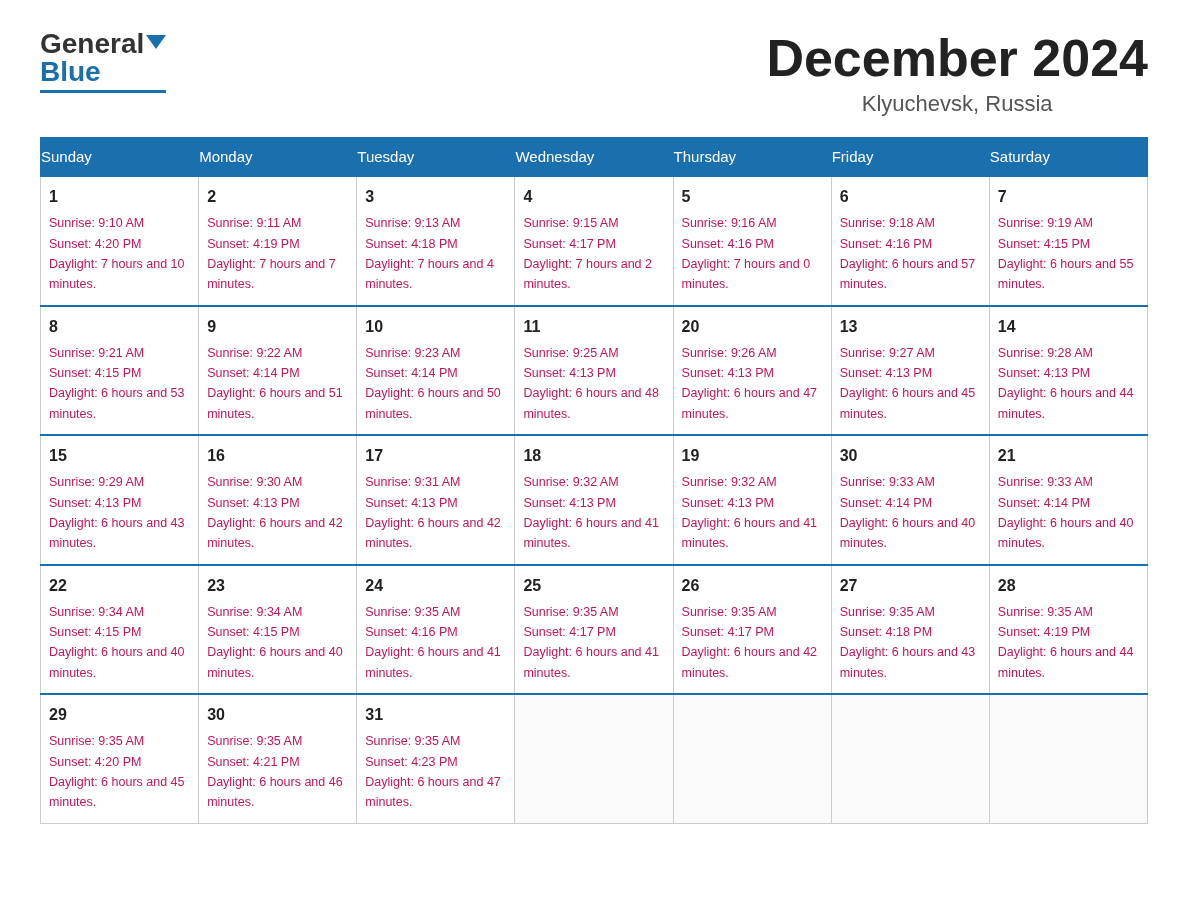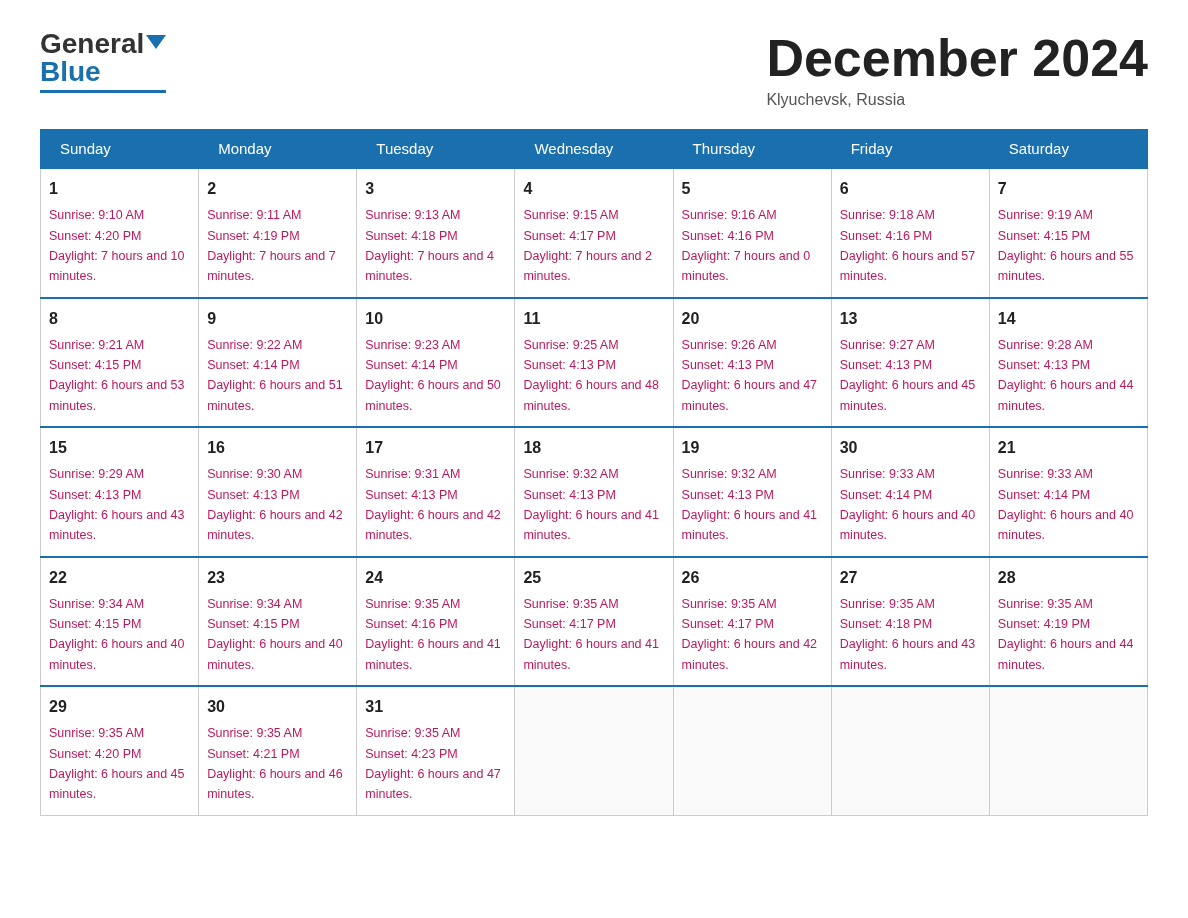--- a/index.html
+++ b/index.html
@@ -42,42 +42,42 @@
       position: relative;
       top: -4px;
     }
     .logo-line {
       width: 100%;
       height: 3px;
       background: #1a6faf;
       margin-top: 4px;
     }
     .title-section {
-      text-align: left;
+      text-align: center;
     }
     .month-title {
       font-size: 52px;
       font-weight: bold;
       color: #222;
       line-height: 1.1;
     }
     .location {
-      font-size: 16px;
+      font-size: 22px;
       color: #555;
       margin-top: 4px;
     }
     .calendar {
       width: 100%;
       border-collapse: collapse;
       margin-top: 10px;
     }
     .calendar th {
       background: #1a6faf;
       color: #fff;
-      padding: 10px 19px;
+      padding: 10px 0;
       text-align: left;
       font-size: 15px;
       font-weight: normal;
       border: 1px solid #1a6faf;
     }
     .calendar td {
       border: 1px solid #ccc;
       vertical-align: top;
       padding: 8px 8px 10px 8px;
       width: 14.28%;

